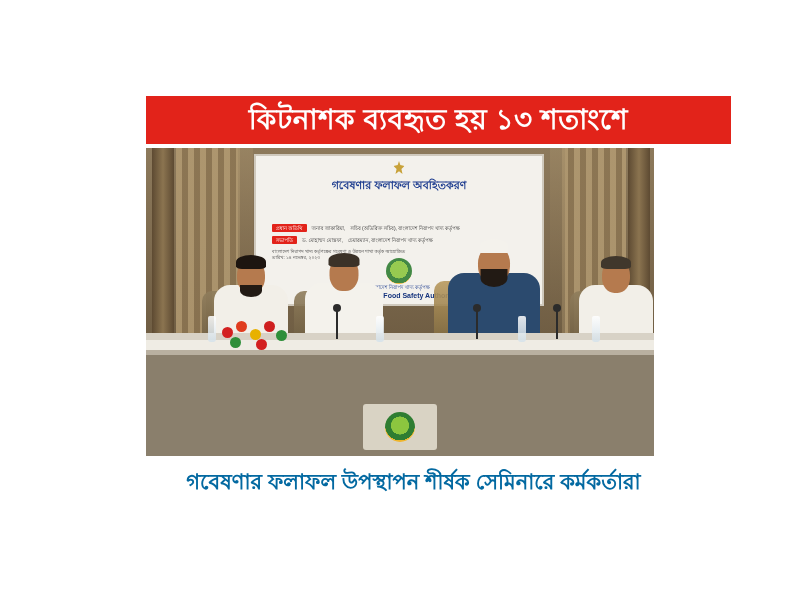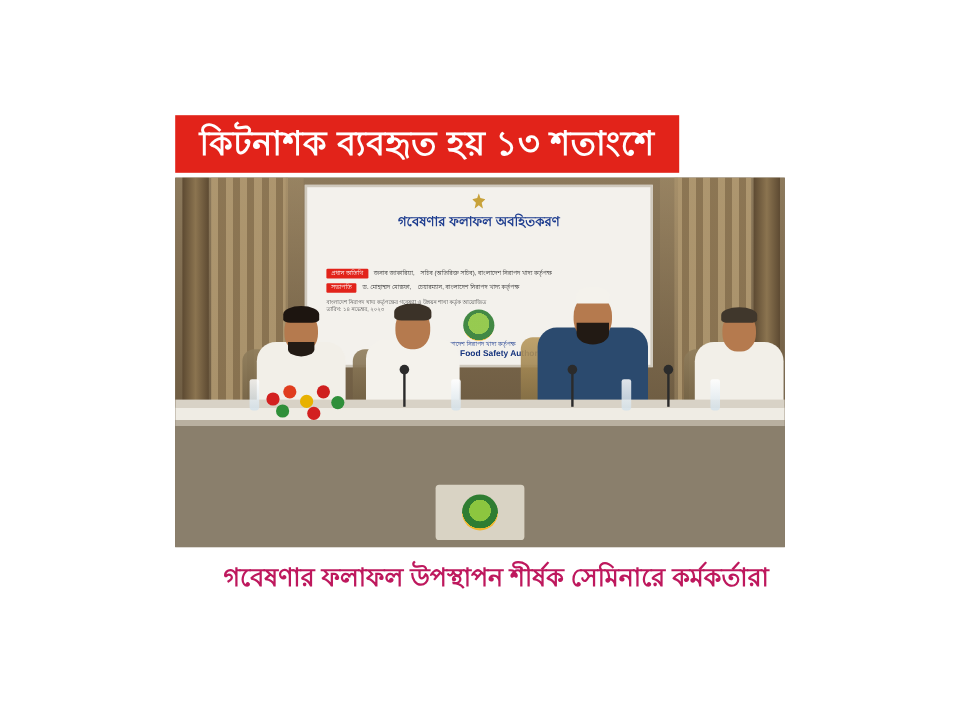--- a/index.html
+++ b/index.html
@@ -19,21 +19,21 @@
     width: 800px;
     height: 600px;
     background: #ffffff;
   }
 
   
   .headline-banner {
     position: absolute;
     left: 146px;
     top: 96px;
-    width: 420px;
+    width: 585px;
     height: 48px;
     background: #e2231a;
     display: flex;
     align-items: center;
     justify-content: center;
     box-sizing: border-box;
   }
   .headline-text {
     color: #ffffff;
     font-size: 28px;
@@ -290,21 +290,21 @@
     opacity: .9;
   }
 
   
   .caption {
     position: absolute;
     left: 0;
     right: 0;
     top: 468px;
     text-align: center;
-    color: #be185d;
+    color: #0369a1;
     font-size: 21px;
     font-weight: bold;
     line-height: 1.3;
     padding-left: 27px;
   }
 </style>
 </head>
 <body>
 
 <div id="page">

